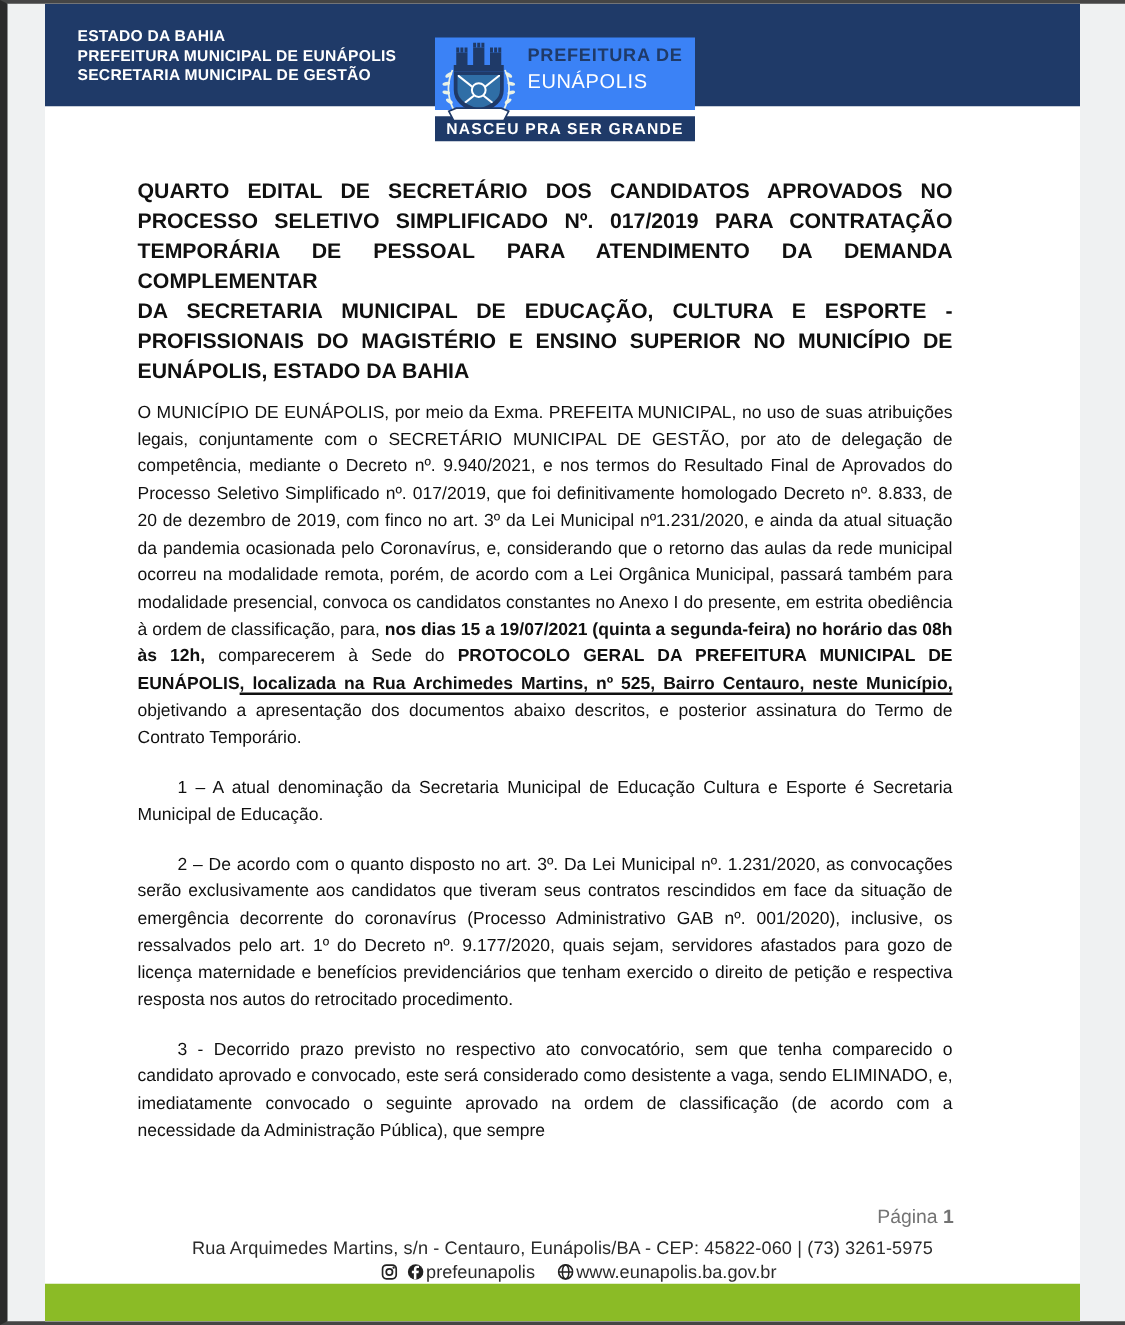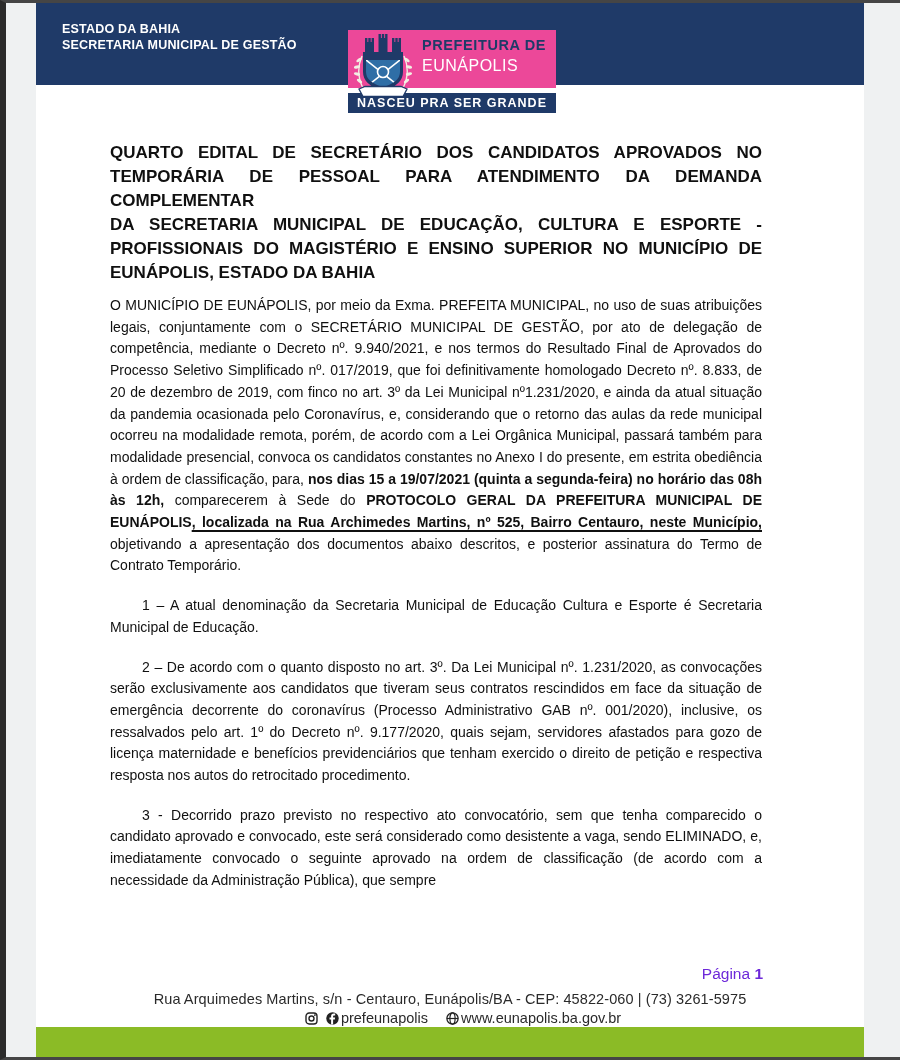--- a/index.html
+++ b/index.html
@@ -8,56 +8,57 @@
     background:#eff1f2;
     border-top:3px solid #454545;border-bottom:3px solid #454545;border-left:6px solid #2b2b2b;
     font-family:"Liberation Sans", sans-serif;overflow:hidden;
   }
   .page{position:absolute;left:30px;top:0;width:828px;height:1057px;background:#ffffff;}
 
   
   .banner{position:absolute;left:0;top:0;width:100%;height:82px;background:#1f3a68;}
   .org{position:absolute;left:26px;top:19px;color:#ffffff;font-weight:bold;font-size:12.5px;line-height:15.5px;letter-spacing:.2px;}
   .logo{position:absolute;left:312px;top:27px;width:208px;}
-  .logo-green{position:relative;width:208px;height:58px;background:#ec4899;}
+  .logo-green{position:relative;width:208px;height:58px;background:#3b82f6;}
   .logo-text{position:absolute;left:74px;top:7px;}
   .logo-top{color:#1f3a68;font-weight:bold;font-size:14.5px;letter-spacing:.6px;line-height:16px;}
   .logo-main{color:#ffffff;font-weight:normal;font-size:16px;letter-spacing:.5px;line-height:26px;}
   .crest{position:absolute;left:4px;top:4px;width:62px;height:66px;}
   .tagline{margin-top:5px;height:20px;background:#1f3a68;color:#ffffff;font-weight:bold;
     font-size:12.5px;letter-spacing:1px;text-align:center;line-height:20px;}
 
   
   .doc-body{position:absolute;left:74px;top:138px;width:652px;color:#101010;}
   .doc-title{font-weight:bold;font-size:17px;line-height:24px;margin:0 0 10px 0;}
   .tline{text-align:justify;text-align-last:justify;}
   .tline.last{text-align-last:left;}
   .para{font-size:14px;line-height:21.7px;text-align:justify;margin:0 0 18px 0;}
   .para.indent{text-indent:32px;}
   .para .b{font-weight:bold;}
   .para .u{text-decoration:underline;text-decoration-thickness:2px;text-underline-offset:3px;}
 
   
-  .page-num{position:absolute;right:101px;top:962px;font-size:15.5px;color:#6d28d9;}
+  .page-num{position:absolute;right:101px;top:962px;font-size:15.5px;color:#737373;}
   .page-num .num{font-weight:bold;}
   .addr{position:absolute;left:0;width:100%;top:988px;text-align:center;font-size:14.5px;color:#2a2a2a;letter-spacing:.1px;}
   .social{position:absolute;left:0;width:100%;top:1007px;text-align:center;font-size:14.5px;color:#2a2a2a;padding-left:12px;}
   .social .ic{display:inline-block;vertical-align:-2px;margin:0 2px;}
   .social .gap{display:inline-block;width:12px;}
   .green-bar{position:absolute;left:0;top:1024px;width:100%;height:30px;background:#8bbb26;}
 </style>
 </head>
 <body>
 
 <div class="frame">
   <div class="page">
 
     <div class="banner">
       <div class="org">
         <div>ESTADO DA BAHIA</div>
+        <div>PREFEITURA MUNICIPAL DE EUNÁPOLIS</div>
         <div>SECRETARIA MUNICIPAL DE GESTÃO</div>
       </div>
     </div>
 
     <div class="logo">
       <div class="logo-green">
         <svg class="crest" viewBox="0 0 62 66">
 
           <g stroke="#f2f7e6" stroke-width="1.4" fill="none" opacity="0.95">
             <path d="M10 22 Q3 38 11 54"></path>
@@ -107,20 +108,21 @@
           <div class="logo-top">PREFEITURA DE</div>
           <div class="logo-main">EUNÁPOLIS</div>
         </div>
       </div>
       <div class="tagline">NASCEU PRA SER GRANDE</div>
     </div>
 
     <div class="doc-body">
       <div class="doc-title">
         <div class="tline">QUARTO EDITAL DE SECRETÁRIO DOS CANDIDATOS APROVADOS NO</div>
+        <div class="tline">PROCESSO SELETIVO SIMPLIFICADO Nº. 017/2019 PARA CONTRATAÇÃO</div>
         <div class="tline">TEMPORÁRIA DE PESSOAL PARA ATENDIMENTO DA DEMANDA COMPLEMENTAR</div>
         <div class="tline">DA SECRETARIA MUNICIPAL DE EDUCAÇÃO, CULTURA E ESPORTE -</div>
         <div class="tline">PROFISSIONAIS DO MAGISTÉRIO E ENSINO SUPERIOR NO MUNICÍPIO DE</div>
         <div class="tline last">EUNÁPOLIS, ESTADO DA BAHIA</div>
       </div>
       <div>
           <p class="para"><span>O MUNICÍPIO DE EUNÁPOLIS, por meio da Exma. PREFEITA MUNICIPAL, no uso de suas atribuições legais, conjuntamente com o SECRETÁRIO MUNICIPAL DE GESTÃO, por ato de delegação de competência, mediante o Decreto nº. 9.940/2021, e nos termos do Resultado Final de Aprovados do Processo Seletivo Simplificado nº. 017/2019, que foi definitivamente homologado Decreto nº. 8.833, de 20 de dezembro de 2019, com finco no art. 3º da Lei Municipal nº1.231/2020, e ainda da atual situação da pandemia ocasionada pelo Coronavírus, e, considerando que o retorno das aulas da rede municipal ocorreu na modalidade remota, porém, de acordo com a Lei Orgânica Municipal, passará também para modalidade presencial, convoca os candidatos constantes no Anexo I do presente, em estrita obediência à ordem de classificação, para, </span><span class="b">nos dias 15 a 19/07/2021 (quinta a segunda-feira) no horário das 08h às 12h,</span><span> comparecerem à Sede do </span><span class="b">PROTOCOLO GERAL DA PREFEITURA MUNICIPAL DE EUNÁPOLIS</span><span class="b u">, localizada na Rua Archimedes Martins, nº 525, Bairro Centauro, neste Município, </span><span>objetivando a apresentação dos documentos abaixo descritos, e posterior assinatura do Termo de Contrato Temporário.</span></p>
           <p class="para indent"><span>1 – A atual denominação da Secretaria Municipal de Educação Cultura e Esporte é Secretaria Municipal de Educação.</span></p>
           <p class="para indent"><span>2 – De acordo com o quanto disposto no art. 3º. Da Lei Municipal nº. 1.231/2020, as convocações serão exclusivamente aos candidatos que tiveram seus contratos rescindidos em face da situação de emergência decorrente do coronavírus (Processo Administrativo GAB nº. 001/2020), inclusive, os ressalvados pelo art. 1º do Decreto nº. 9.177/2020, quais sejam, servidores afastados para gozo de licença maternidade e benefícios previdenciários que tenham exercido o direito de petição e respectiva resposta nos autos do retrocitado procedimento.</span></p>
           <p class="para indent"><span>3 - Decorrido prazo previsto no respectivo ato convocatório, sem que tenha comparecido o candidato aprovado e convocado, este será considerado como desistente a vaga, sendo ELIMINADO, e, imediatamente convocado o seguinte aprovado na ordem de classificação (de acordo com a necessidade da Administração Pública), que sempre</span></p>

